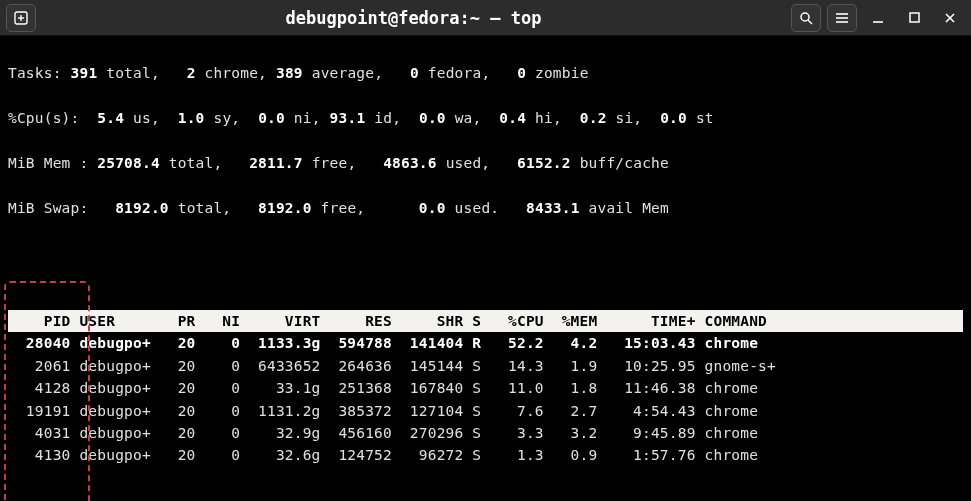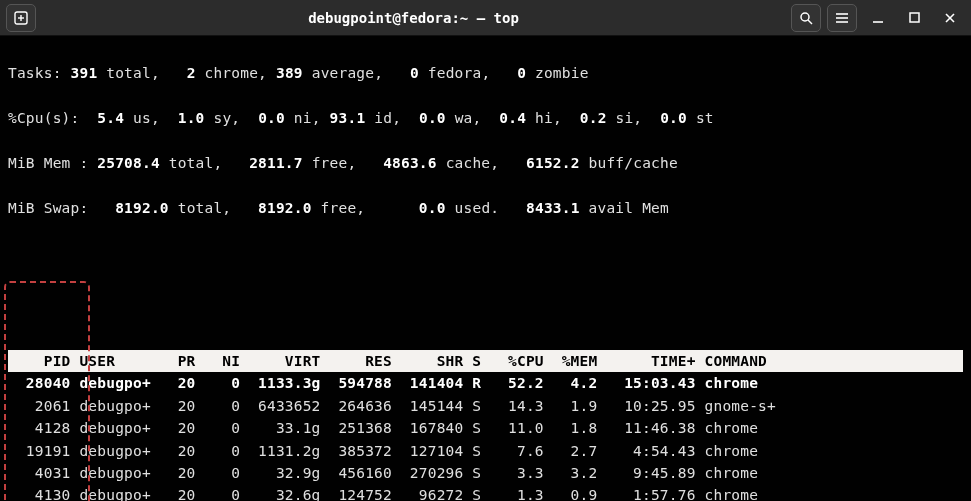--- a/index.html
+++ b/index.html
@@ -15,21 +15,21 @@
   .titlebar {
     height: 36px;
     background: #2c2c2c;
     border-bottom: 1px solid #111;
     display: flex;
     align-items: center;
     padding: 0 6px;
     color: #fff;
   }
   .tb-left, .tb-right { display: flex; align-items: center; gap: 6px; }
-  .tb-title { flex: 1; text-align: center; font-size: 14px; font-weight: bold; }
+  .tb-title { flex: 1; text-align: center; font-size: 17px; font-weight: bold; }
   .tb-btn {
     width: 30px; height: 28px;
     border: 1px solid #555; border-radius: 5px;
     display: flex; align-items: center; justify-content: center;
     background: #333;
     font-size: 14px;
   }
   .tb-btn.flat { border: none; background: transparent; }
   .term {
     padding: 4px 8px 0 8px;
@@ -37,21 +37,20 @@
     white-space: pre;
     letter-spacing: 0.2px;
   }
   .bold { color: #fff; font-weight: bold; }
   .headerrow {
     background: #f4f2ef;
     color: #000;
     font-weight: bold;
     display: inline-block;
     width: 100%;
-    margin-top: 40px;
   }
   .highlight {
     position: absolute;
     border: 2px dashed #c34040;
     border-radius: 6px;
     pointer-events: none;
   }
   .rows { position: relative; }
   svg { display: block; }
 </style>
@@ -108,21 +107,21 @@
             <line x1="10" y1="2" x2="2" y2="10" stroke="#fff" stroke-width="1.6"></line>
           </svg>
       </span>
     </div>
   </div>
 </div>
 
 <div class="term">
 <div><span>Tasks:</span> <span class="bold">391</span><span> total,</span>   <span class="bold">2</span><span> chrome,</span> <span class="bold">389</span><span> average,</span>   <span class="bold">0</span><span> fedora,</span>   <span class="bold">0</span><span> zombie</span></div>
 <div><span>%Cpu(s):</span>  <span class="bold">5.4</span><span> us,</span>  <span class="bold">1.0</span><span> sy,</span>  <span class="bold">0.0</span><span> ni,</span> <span class="bold">93.1</span><span> id,</span>  <span class="bold">0.0</span><span> wa,</span>  <span class="bold">0.4</span><span> hi,</span>  <span class="bold">0.2</span><span> si,</span>  <span class="bold">0.0</span><span> st</span></div>
-<div><span>MiB Mem :</span> <span class="bold">25708.4</span><span> total,</span>   <span class="bold">2811.7</span><span> free,</span>   <span class="bold">4863.6</span><span> cache,</span>   <span class="bold">6152.2</span><span> buff/cache</span></div>
+<div><span>MiB Mem :</span> <span class="bold">25708.4</span><span> total,</span>   <span class="bold">2811.7</span><span> free,</span>   <span class="bold">4863.6</span><span> used,</span>   <span class="bold">6152.2</span><span> buff/cache</span></div>
 <div><span>MiB Swap:</span>   <span class="bold">8192.0</span><span> total,</span>   <span class="bold">8192.0</span><span> free,</span>      <span class="bold">0.0</span><span> used.</span>   <span class="bold">8433.1</span><span> avail Mem</span></div>
 <div>&nbsp;</div>
 <div class="rows">
 <div class="headerrow" id="hdr">    PID USER       PR   NI     VIRT     RES     SHR S   %CPU  %MEM      TIME+ COMMAND</div>
 <div id="procrows"><div class="bold">  28040 debugpo+   20    0  1133.3g  594788  141404 R   52.2   4.2   15:03.43 chrome</div><div>   2061 debugpo+   20    0  6433652  264636  145144 S   14.3   1.9   10:25.95 gnome-s+</div><div>   4128 debugpo+   20    0    33.1g  251368  167840 S   11.0   1.8   11:46.38 chrome</div><div>  19191 debugpo+   20    0  1131.2g  385372  127104 S    7.6   2.7    4:54.43 chrome</div><div>   4031 debugpo+   20    0    32.9g  456160  270296 S    3.3   3.2    9:45.89 chrome</div><div>   4130 debugpo+   20    0    32.6g  124752   96272 S    1.3   0.9    1:57.76 chrome</div></div>
 <div class="highlight" style="left:-4px; top:-6px; width:86px; height:298px;"></div>
 </div>
 </div>
 
 </body></html>

